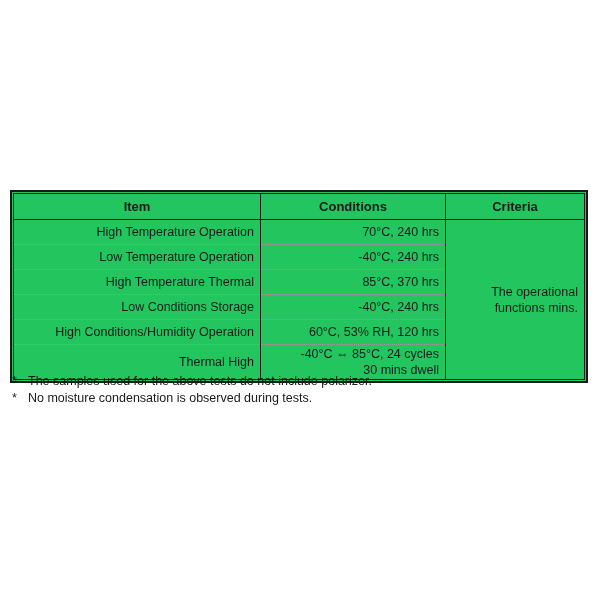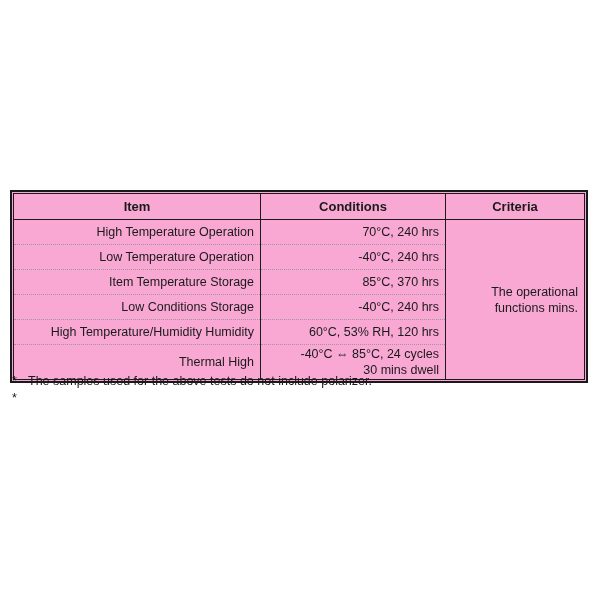--- a/index.html
+++ b/index.html
@@ -18,21 +18,21 @@
 
   
   .table-wrap {
     position: absolute;
     left: 10px;
     top: 190px;
     width: 578px;
     border: 2px solid #1a1a1a;
     padding: 1px;
     box-sizing: border-box;
-    background: #f9a8d4;
+    background: #22c55e;
   }
 
   table.env-table {
     width: 100%;
     border-collapse: collapse;
     table-layout: fixed;
     border: 1px solid #1a1a1a;
     font-size: 12.5px;
   }
 
@@ -116,41 +116,42 @@
       <tr class="data-row">
         <td>High Temperature Operation</td>
         <td>70°C, 240 hrs</td>
         <td class="criteria-cell" rowspan="6">The operational functions mins.</td>
       </tr>
       <tr class="data-row">
         <td>Low Temperature Operation</td>
         <td>-40°C, 240 hrs</td>
       </tr>
       <tr class="data-row">
-        <td>Item Temperature Storage</td>
+        <td>High Temperature Thermal</td>
         <td>85°C, 370 hrs</td>
       </tr>
       <tr class="data-row">
         <td>Low Conditions Storage</td>
         <td>-40°C, 240 hrs</td>
       </tr>
       <tr class="data-row">
-        <td>High Temperature/Humidity Humidity</td>
+        <td>High Conditions/Humidity Operation</td>
         <td>60°C, 53% RH, 120 hrs</td>
       </tr>
       <tr class="data-row">
         <td>Thermal High</td>
         <td class="cond-multiline">-40°C ⇔ 85°C, 24 cycles
 30 mins dwell</td>
       </tr>
     </tbody>
   </table>
 </div>
 
 <div class="footnotes">
   <div class="footnote">
     <span class="marker">*</span>
     <span>The samples used for the above tests do not include polarizer.</span>
   </div>
   <div class="footnote">
     <span class="marker">*</span>
+    <span>No moisture condensation is observed during tests.</span>
   </div>
 </div>
 
 </body></html>

